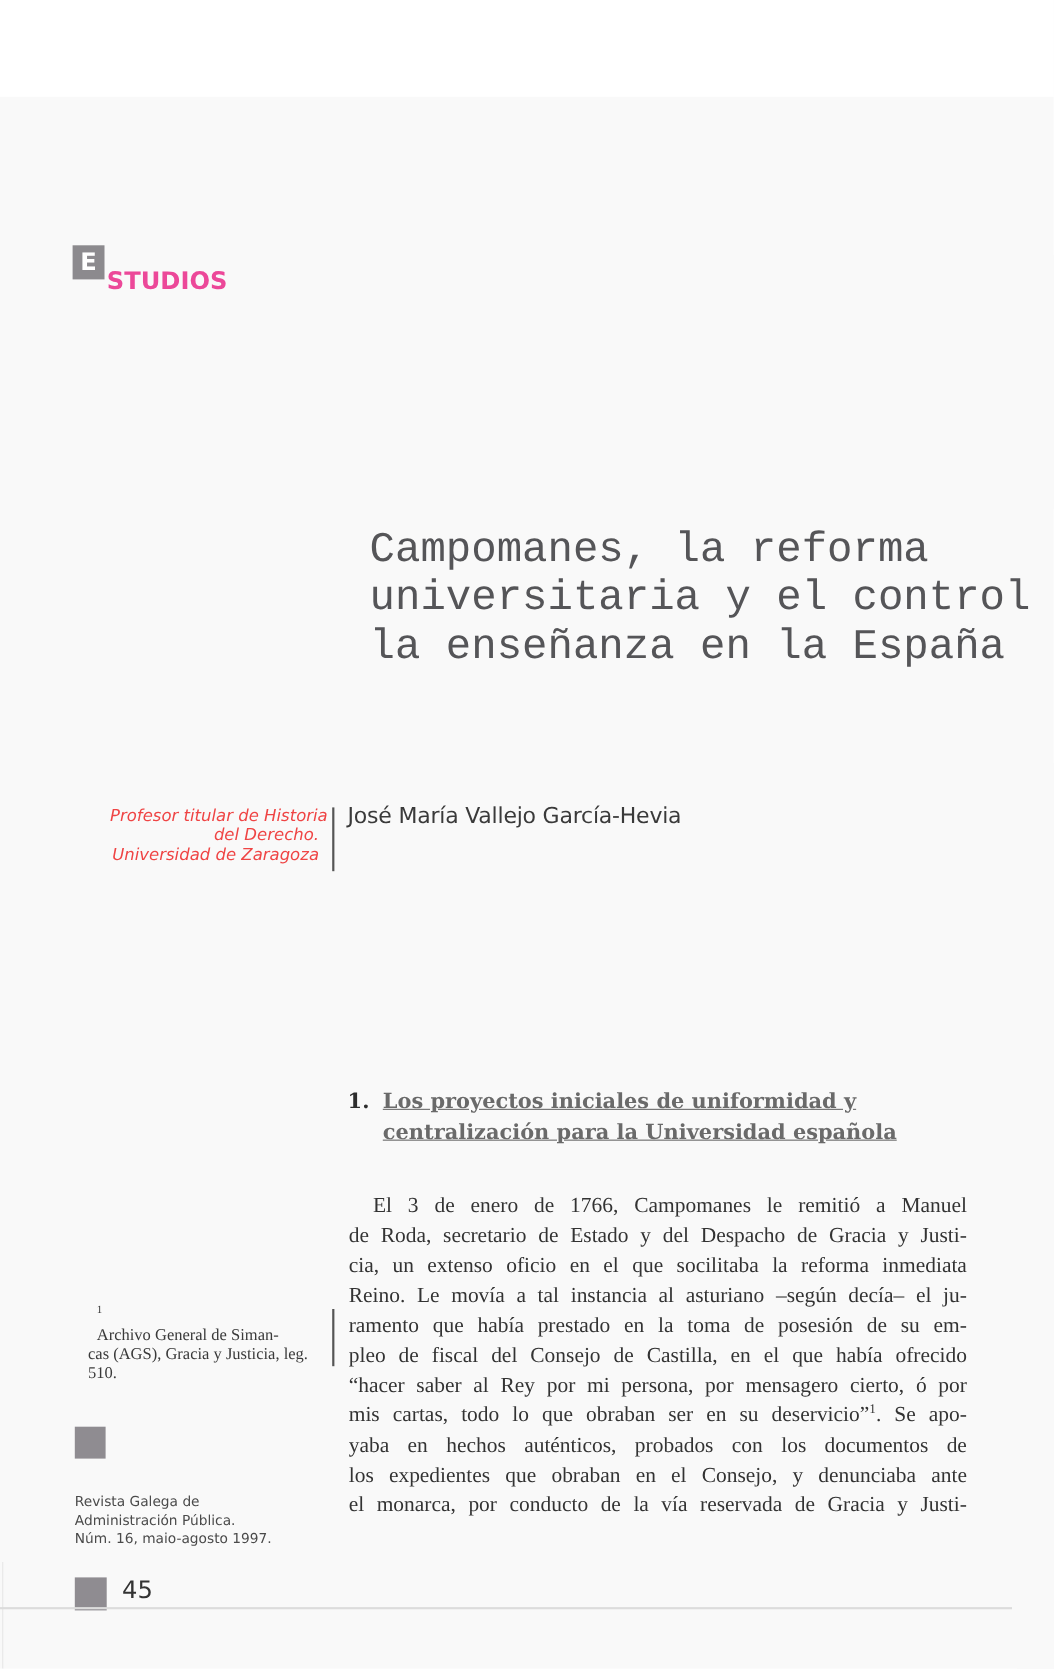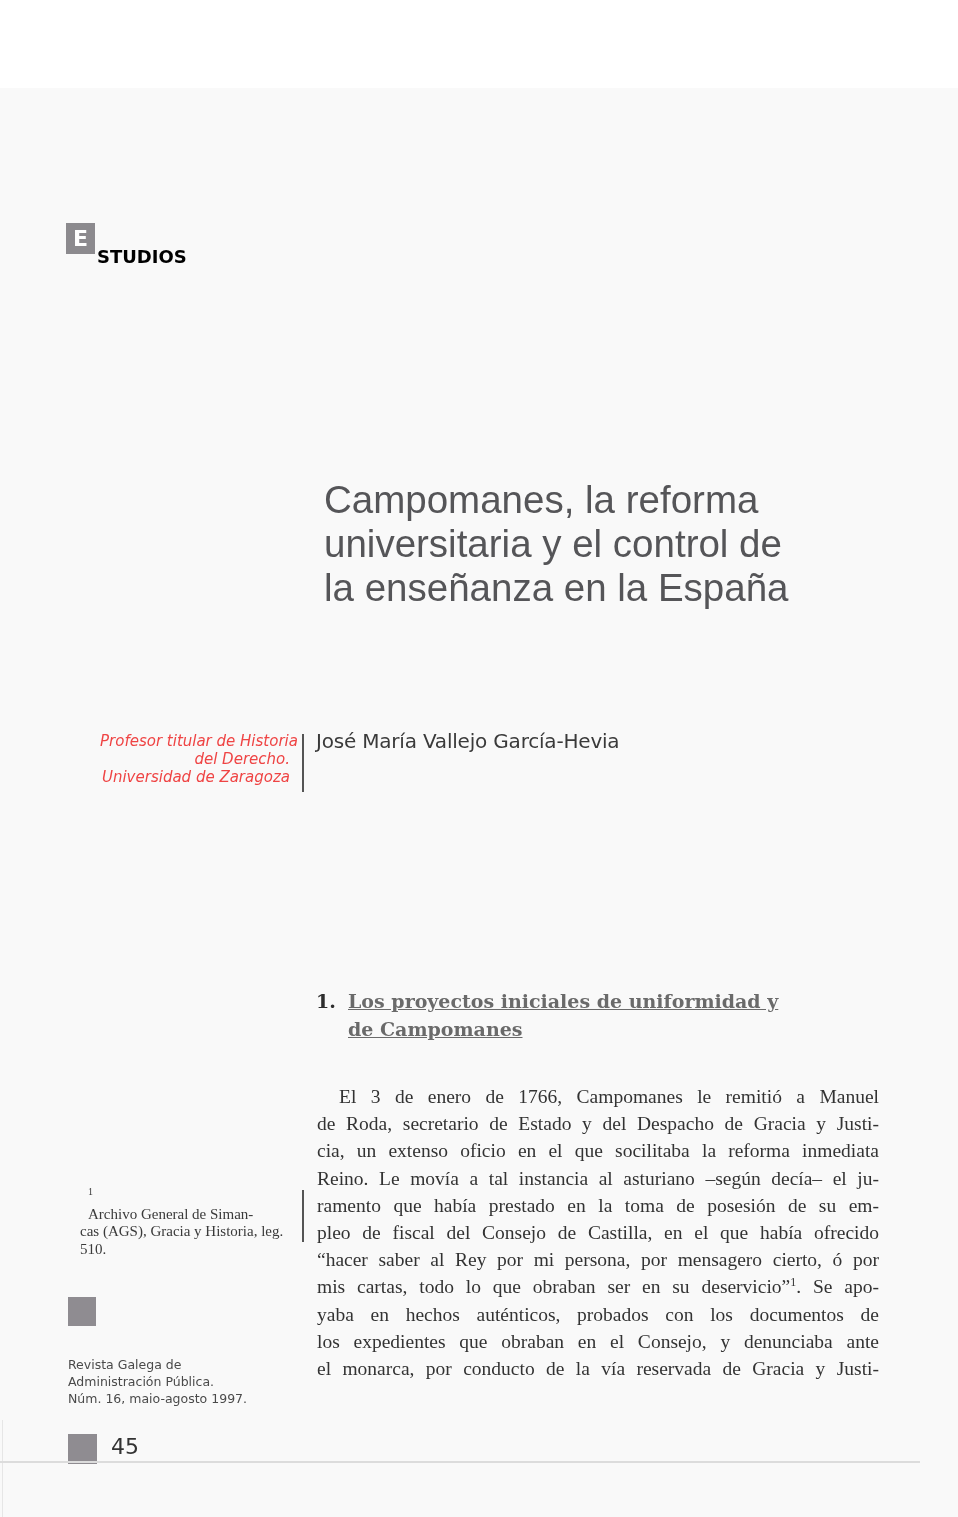--- a/index.html
+++ b/index.html
@@ -41,33 +41,33 @@
       display: flex;
       align-items: center;
       justify-content: center;
       line-height: 1;
       box-sizing: border-box;
       padding-top: 1px;
     }
     .section-label .rest {
       font-family: "DejaVu Sans", sans-serif;
       font-weight: bold;
-      font-size: 18px;
-      color: #000000;
+      font-size: 22px;
+      color: #ec4899;
       letter-spacing: 0px;
       margin-left: 2px;
       line-height: 1;
       margin-top: 37px;
     }
     .title {
       position: absolute;
-      left: 324px;
+      left: 336px;
       top: 478px;
       width: 600px;
-      font-family: Liberation Sans, sans-serif;
+      font-family: Liberation Mono, monospace;
       font-size: 38.5px;
       line-height: 44px;
       color: #555558;
       margin: 0;
       font-weight: normal;
     }
     .title .line { display: block; white-space: nowrap; }
     .title .smallcaps {
       font-size: 29px;
     }
@@ -217,41 +217,41 @@
 </div>
 
 <div class="vrule" style="left:302px; top:734px; height:58px;"></div>
 
 <div class="author">José María Vallejo García-Hevia</div>
 
 <h2 class="heading">
   <span class="num">1.</span>
   <span class="htext">
     <span>Los proyectos iniciales de uniformidad y</span>
-    <span>de Campomanes</span>
+    <span>centralización para la Universidad española</span>
   </span>
 </h2>
 
 <div class="body-text">
   <span class="ln first">El 3 de enero de 1766, Campomanes le remitió a Manuel</span>
   <span class="ln">de Roda, secretario de Estado y del Despacho de Gracia y Justi-</span>
   <span class="ln">cia, un extenso oficio en el que socilitaba la reforma inmediata</span>
   <span class="ln">Reino. Le movía a tal instancia al asturiano –según decía– el ju-</span>
   <span class="ln">ramento que había prestado en la toma de posesión de su em-</span>
   <span class="ln">pleo de fiscal del Consejo de Castilla, en el que había ofrecido</span>
   <span class="ln">“hacer saber al Rey por mi persona, por mensagero cierto, ó por</span>
   <span class="ln"><span>mis cartas, todo lo que obraban ser en su deservicio”</span><sup>1</sup><span>. Se apo-</span></span>
   <span class="ln">yaba en hechos auténticos, probados con los documentos de</span>
   <span class="ln">los expedientes que obraban en el Consejo, y denunciaba ante</span>
   <span class="ln">el monarca, por conducto de la vía reservada de Gracia y Justi-</span>
 </div>
 
 <div class="footnote">
   <span class="l1"><sup>1</sup> <span>Archivo General de Siman-</span></span>
-  <span>cas (AGS), Gracia y Historia, leg.</span>
+  <span>cas (AGS), Gracia y Justicia, leg.</span>
   <span>510.</span>
 </div>
 
 <div class="vrule" style="left:302px; top:1190px; height:52px;"></div>
 
 <div class="square" style="left:68px; top:1297px; width:28px; height:29px;"></div>
 
 <div class="journal">
   <span>Revista Galega de</span>
   <span>Administración Pública.</span>

